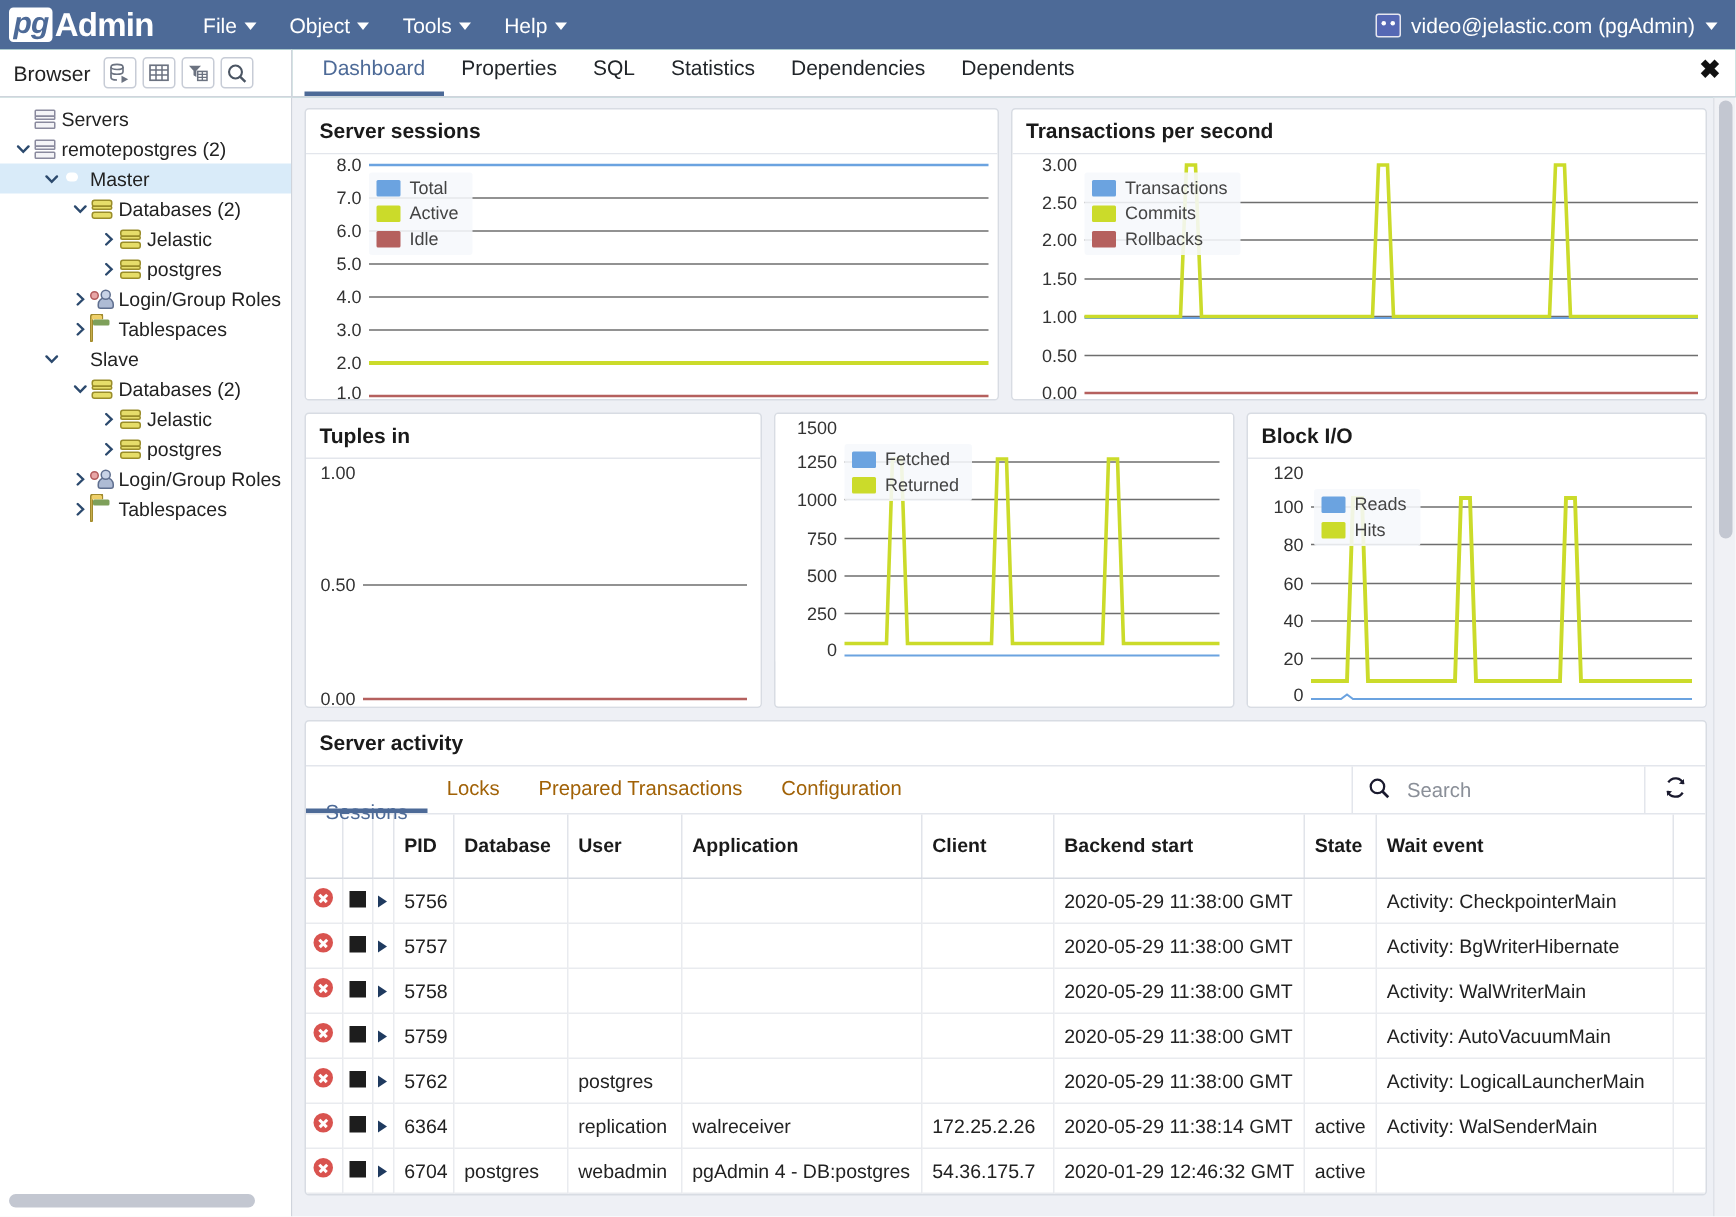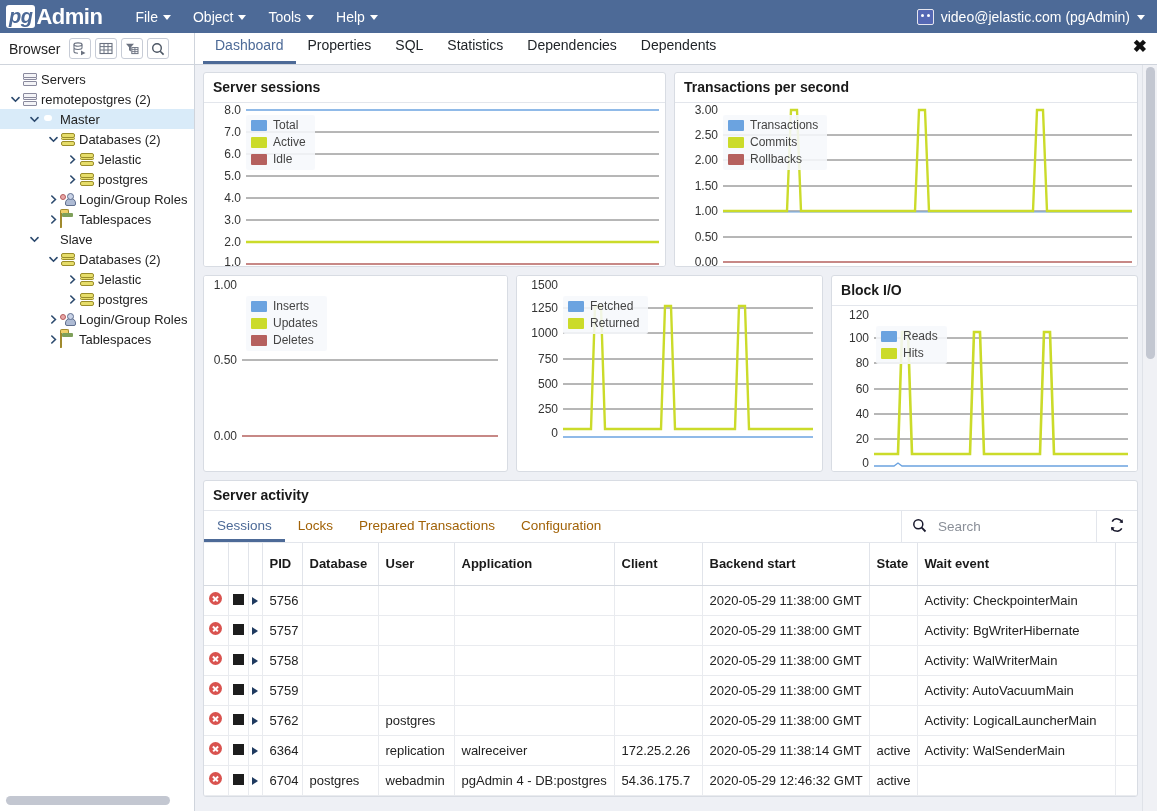--- a/index.html
+++ b/index.html
@@ -294,21 +294,21 @@
     height: 32px;
   }
   .act-tab {
     padding: 6px 13px 6px 13px;
     font-size: 13.5px;
     cursor: pointer;
     border-bottom: 3px solid transparent;
     color: #a16207;
     line-height: 18px;
   }
-  .act-tab.active { color: #4d6a97; border-bottom-color: #4d6a97; }
+  .act-tab.active { color: #4d6a97; border-bottom-color: #4d6a97; margin-top: 16px; }
   .act-spacer { flex: 1; }
   .search-wrap {
     display: flex; align-items: center;
     border-left: 1px solid #e3e6ec;
     padding: 0 10px;
     gap: 9px;
     width: 195px;
   }
   .search-input {
     border: none; outline: none;
@@ -717,44 +717,31 @@
                   <span class="legend-label">Rollbacks</span>
                 </div>
             </div>
           </div>
         </div>
       </div>
 
       <div class="charts-row">
 
         <div class="card" style="width:307px;">
+          <div class="card-head">Tuples in</div>
           <div class="chart-body" style="height:165px;">
             <svg class="chart-svg" width="305" height="165" viewBox="0 0 305 165">
               <line x1="38" y1="84" x2="294" y2="84" stroke="#6e6e6e" stroke-width="1"></line>
               <line x1="38" y1="160" x2="294" y2="160" stroke="#b5605e" stroke-width="1.6"></line>
               <g font-family="Liberation Sans, sans-serif" font-size="12" fill="#333" text-anchor="end">
                 <text x="33" y="13">1.00</text>
                   <text x="33" y="88">0.50</text>
                   <text x="33" y="164">0.00</text>
               </g>
             </svg>
-            <div class="legend" style="left:42px; top:20px;">
-              <div class="legend-row">
-                  <span class="swatch" style="background:#6ba3e0"></span>
-                  <span class="legend-label">Inserts</span>
-                </div>
-              <div class="legend-row">
-                  <span class="swatch" style="background:#cbdb2a"></span>
-                  <span class="legend-label">Updates</span>
-                </div>
-              <div class="legend-row">
-                  <span class="swatch" style="background:#b5605e"></span>
-                  <span class="legend-label">Deletes</span>
-                </div>
-            </div>
           </div>
         </div>
 
         <div class="card" style="width:309px;">
           <div class="chart-body" style="height:165px;">
             <svg class="chart-svg" width="307" height="165" viewBox="0 0 307 165">
               <g stroke="#6e6e6e" stroke-width="1">
                 <line x1="46" y1="32" x2="296" y2="32"></line>
                 <line x1="46" y1="57" x2="296" y2="57"></line>
                 <line x1="46" y1="83" x2="296" y2="83"></line>
@@ -971,21 +958,21 @@
               </tr>
               <tr>
                 <td class="c-ico"><span class="term-icon"></span></td>
                 <td class="c-ico2"><span class="stop-icon"></span></td>
                 <td class="c-ico3"><span class="expand-icon"></span></td>
                 <td>6704</td>
                 <td>postgres</td>
                 <td>webadmin</td>
                 <td>pgAdmin 4 - DB:postgres</td>
                 <td>54.36.175.7</td>
-                <td>2020-05-29 12:46:32 GMT</td>
+                <td>2020-01-29 12:46:32 GMT</td>
                 <td>active</td>
                 <td></td>
                 <td></td>
               </tr>
             </tbody>
         </table>
       </div>
 
     </div>
     <div class="vscroll-track">

